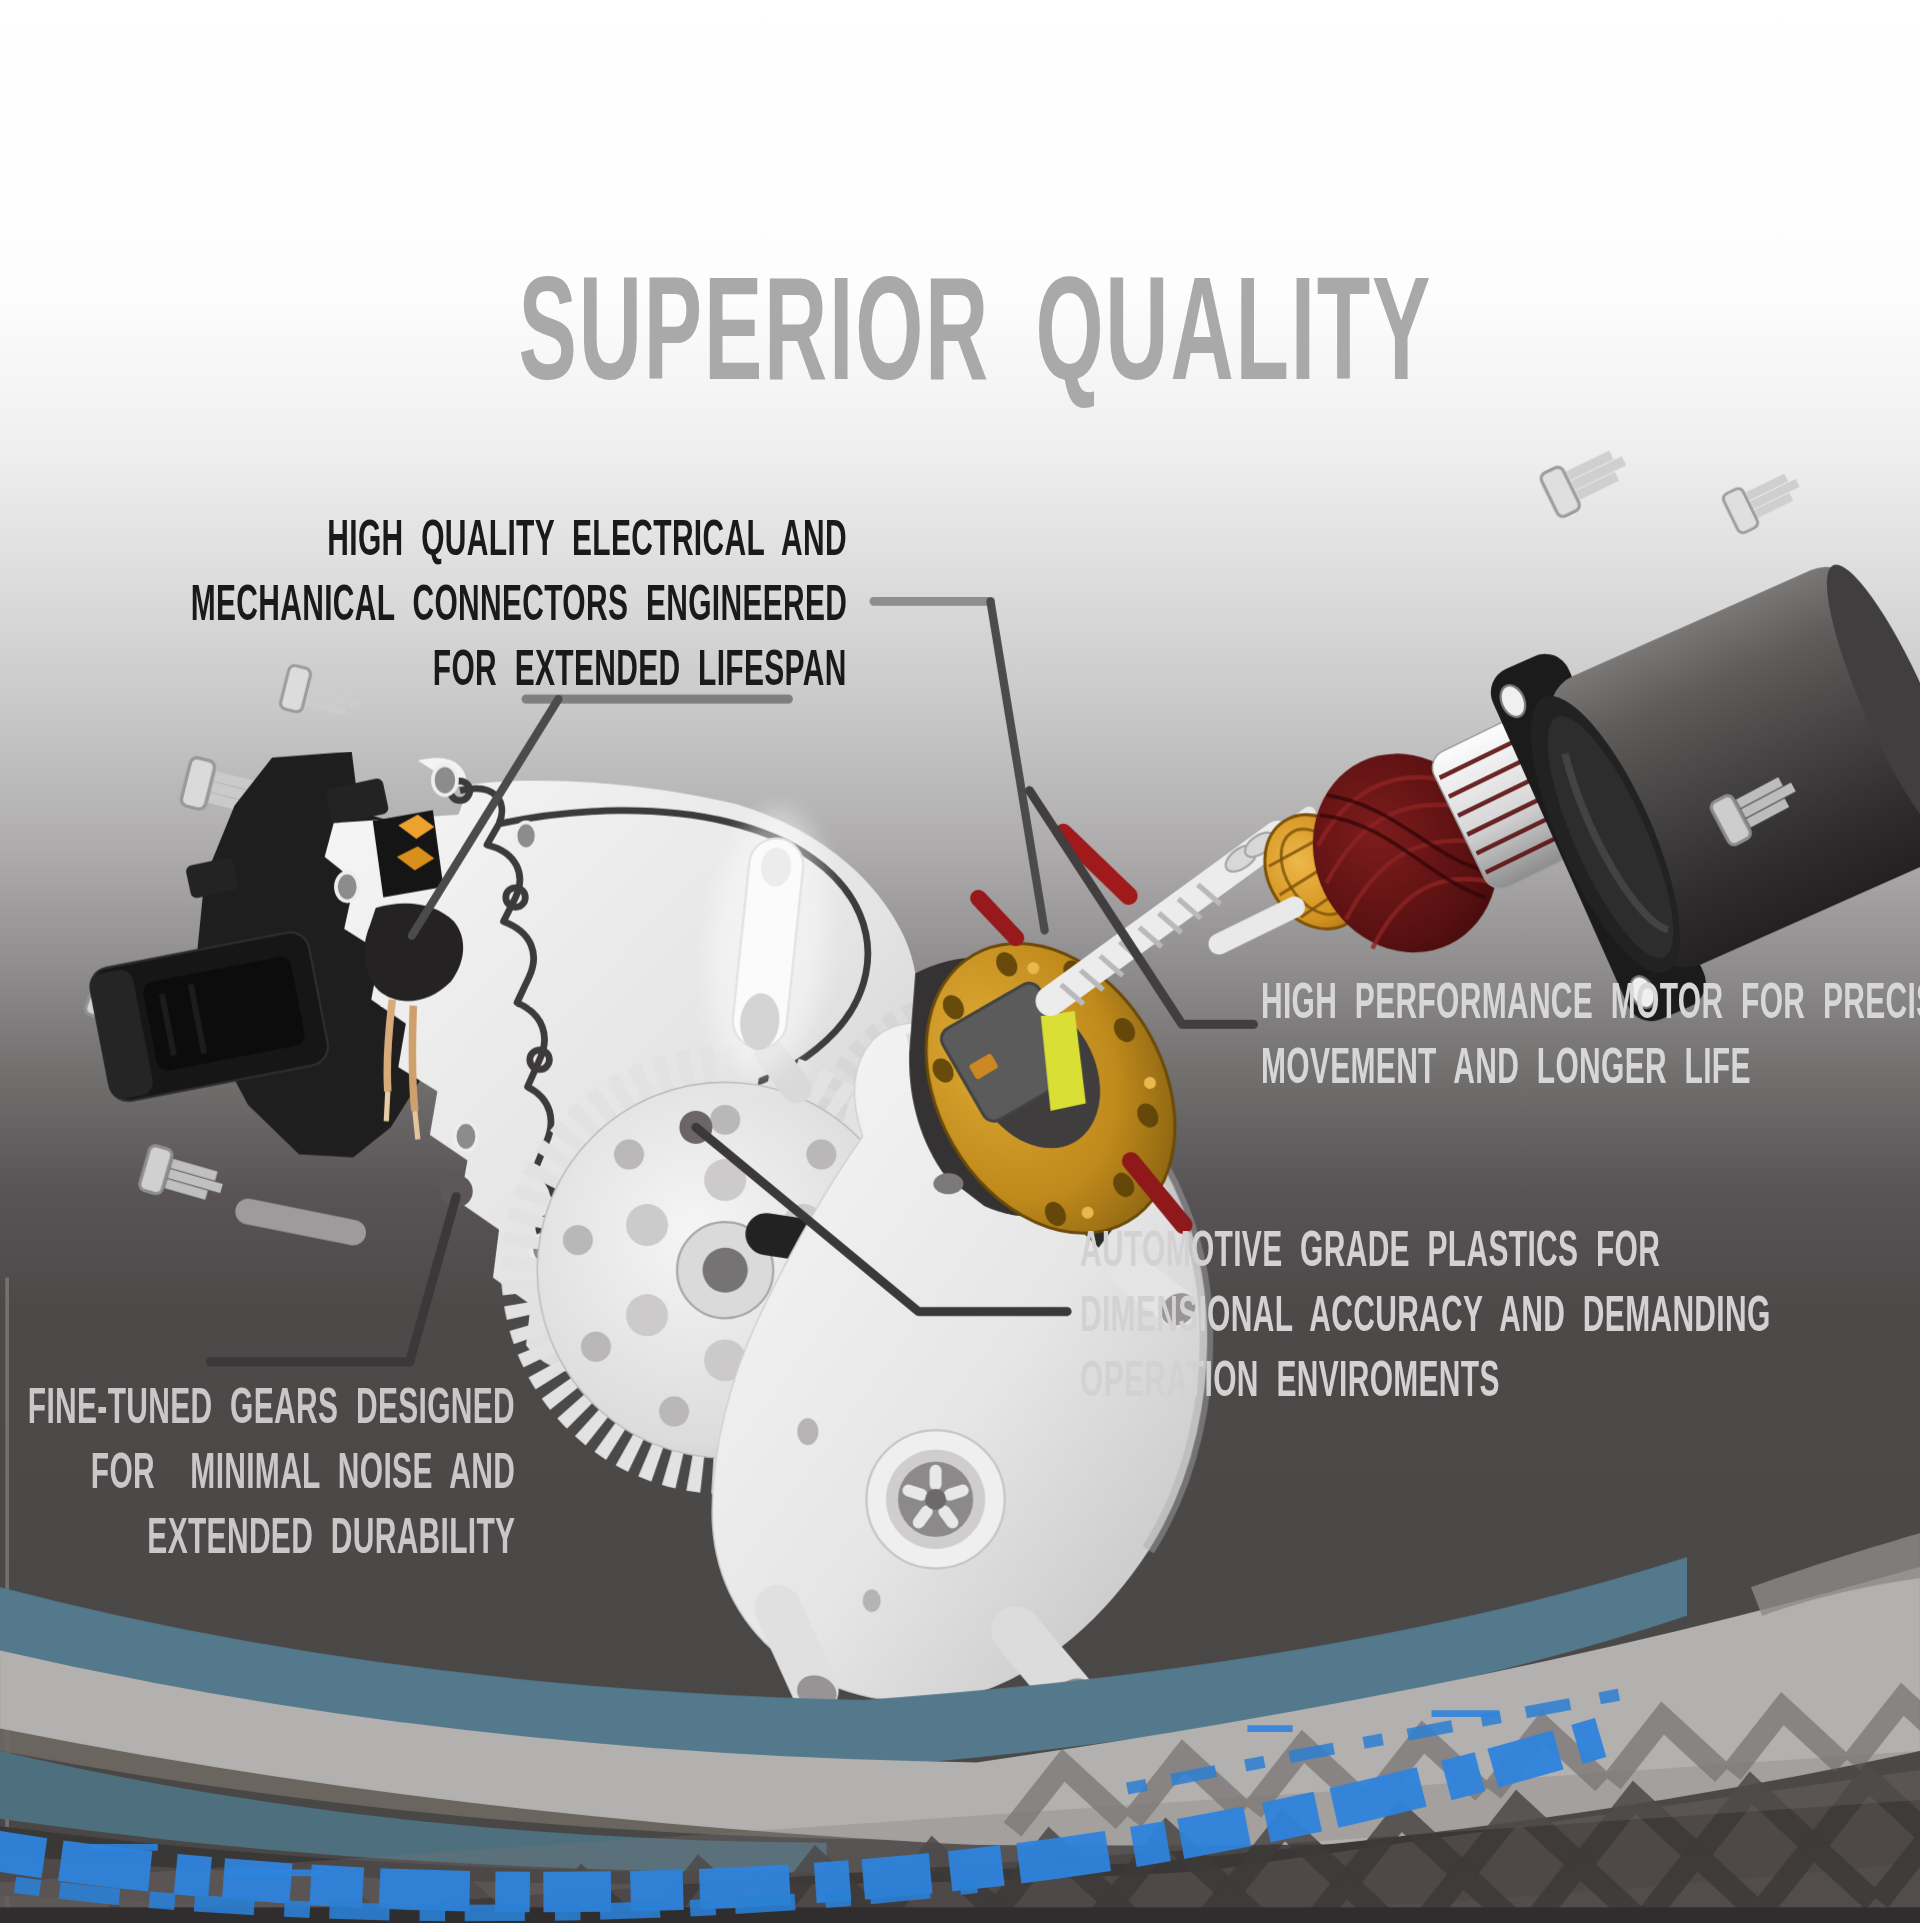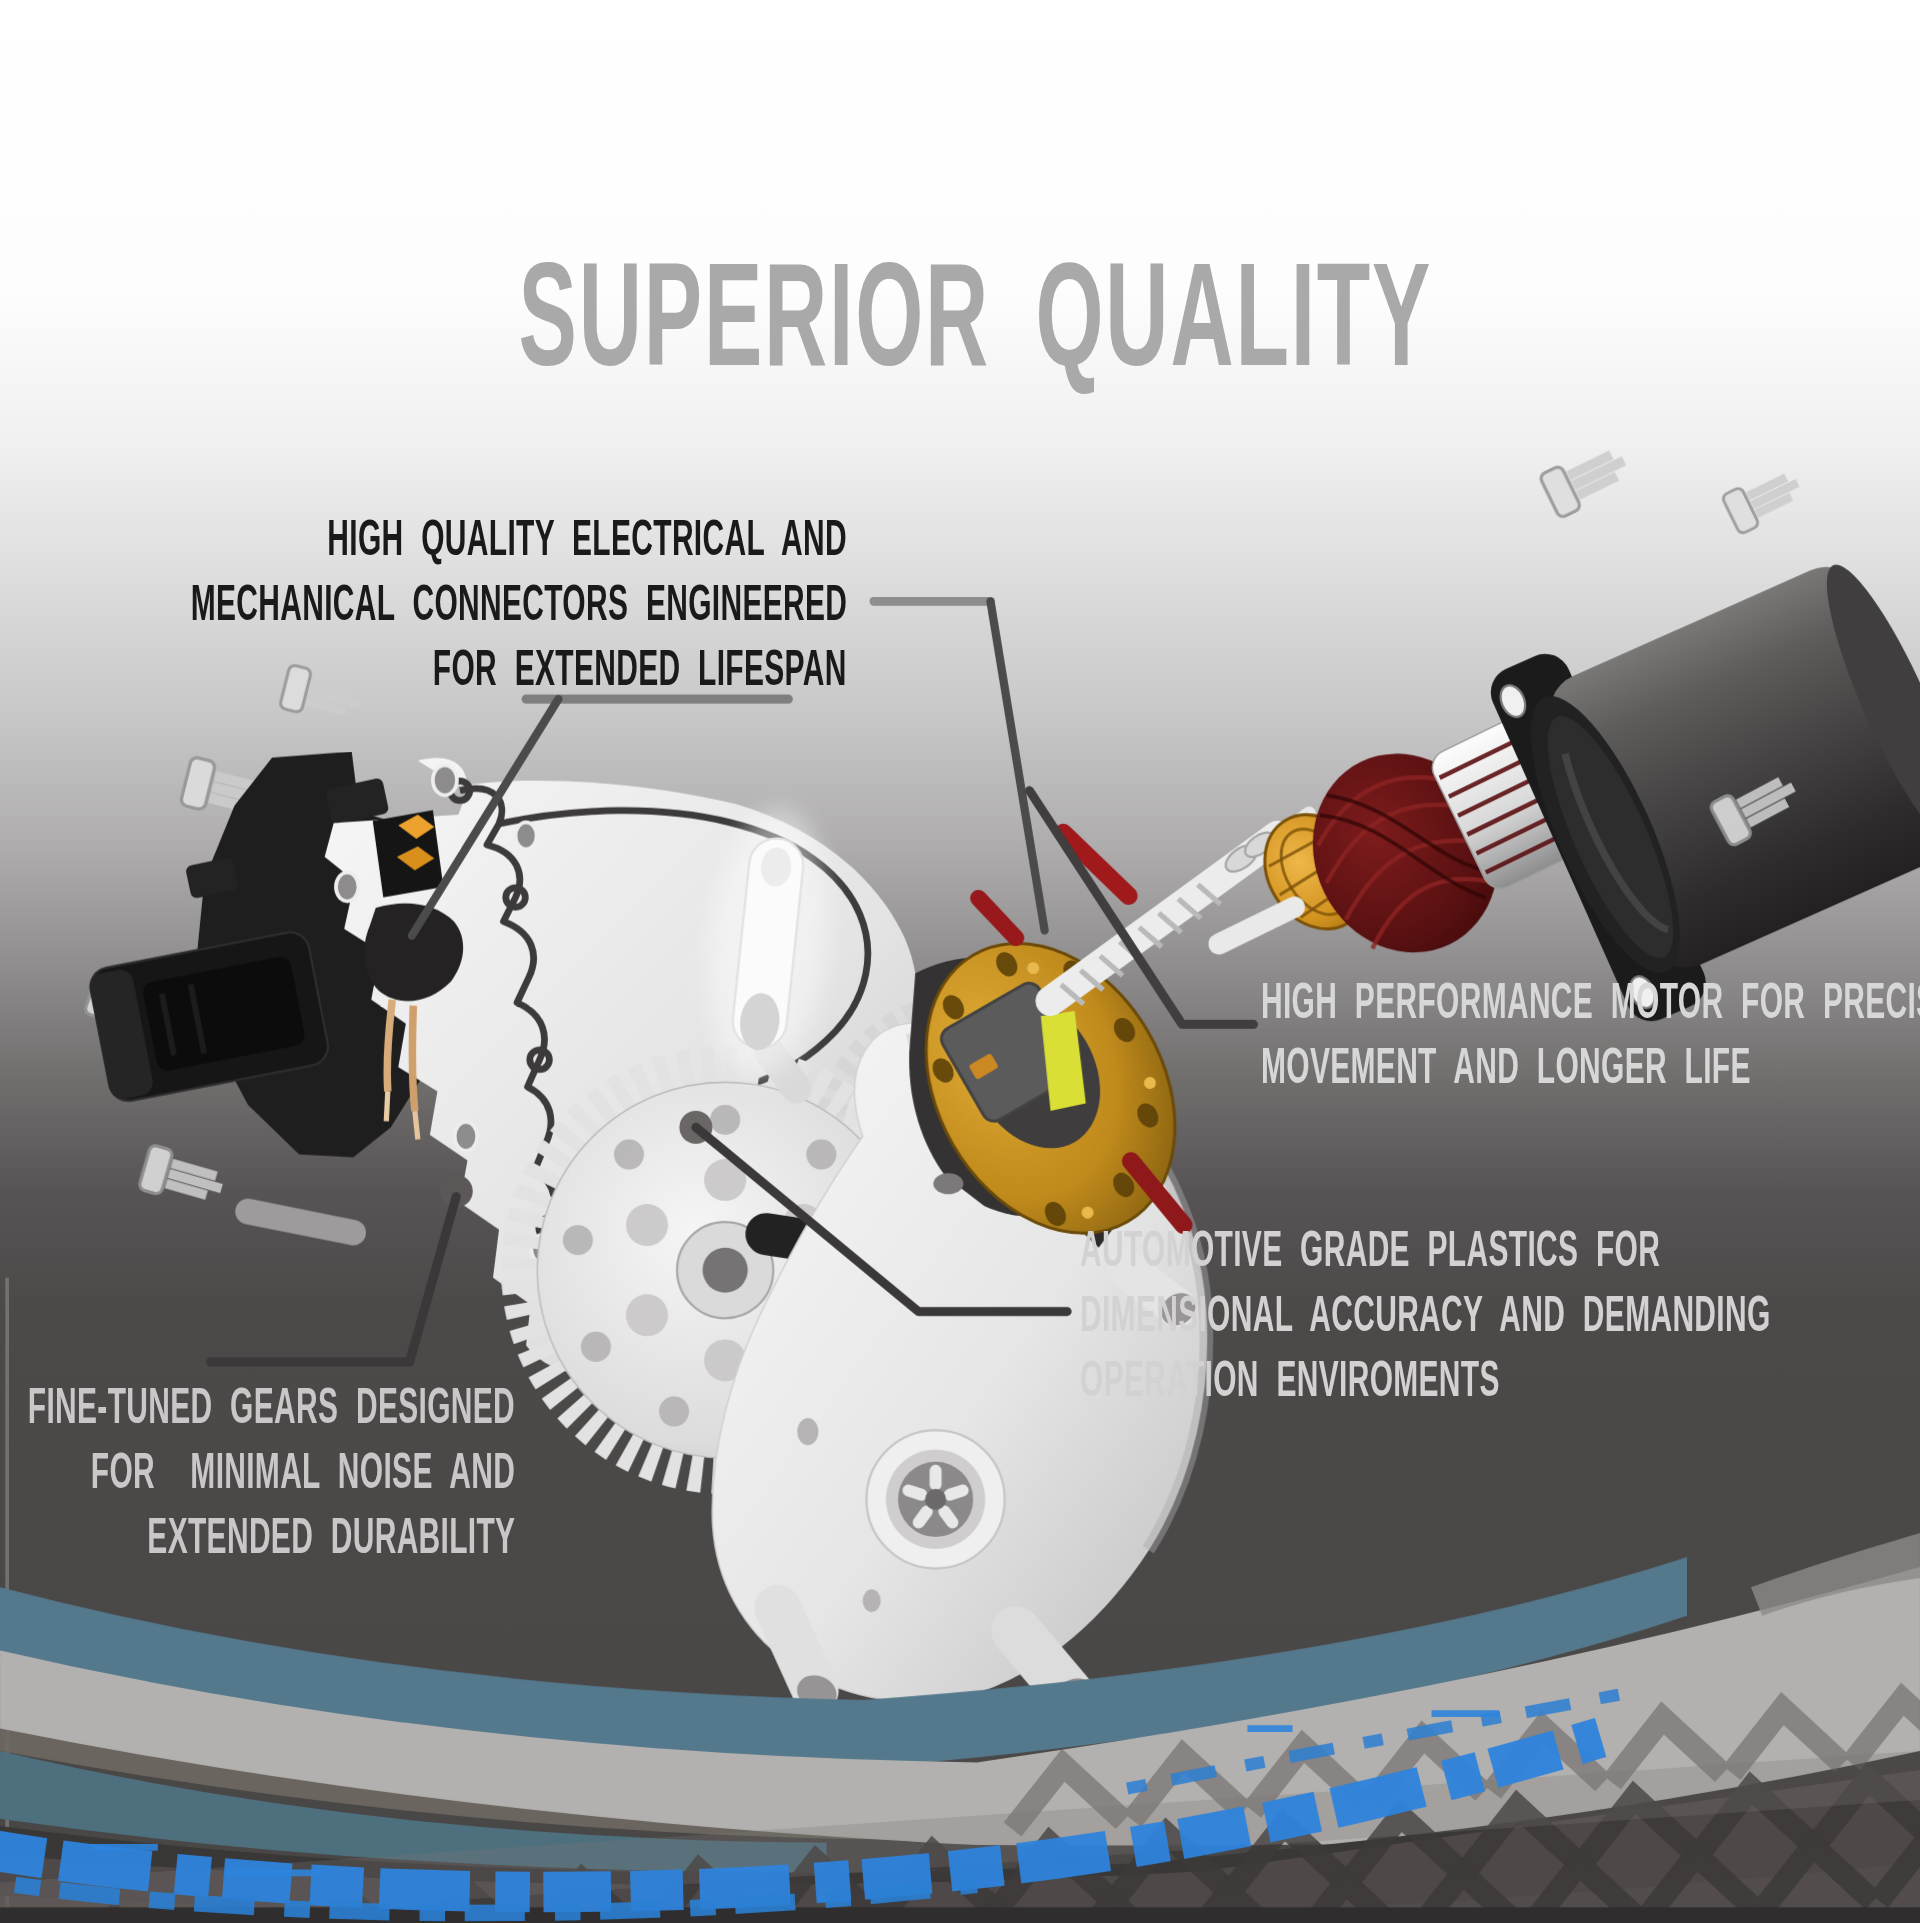--- a/index.html
+++ b/index.html
@@ -1,21 +1,21 @@
 <!DOCTYPE html>
 <html style="font-size:12px"><head>
 <meta charset="utf-8">
 <style>
   html,body{margin:0;padding:0;background:#222;}
   .stage{position:relative;width:1920px;height:1924px;overflow:hidden;background:#fff;
          font-family:"Liberation Sans",sans-serif;}
   .stage svg{position:absolute;left:0;top:0;}
   .txt{position:absolute;font-weight:bold;}
   .cond{display:inline-block;transform:scaleX(0.60);white-space:pre;}
-  .title-wrap{left:0;width:1920px;top:242px;text-align:center;line-height:146px;
+  .title-wrap{left:0;width:1920px;top:256px;text-align:center;line-height:146px;
               font-size:146px;color:#a9a9a9;letter-spacing:0.02em;word-spacing:0.22em;}
   .title-wrap .cond{transform-origin:center center;margin-left:30px;}
   .callout{font-size:50px;letter-spacing:0.01em;word-spacing:0.30em;line-height:65px;}
   .callout .line{white-space:pre;}
   .c-right{text-align:right;}
   .c-right .cond{transform-origin:right center;}
   .c-left{text-align:left;}
   .c-left .cond{transform-origin:left center;}
   .c1{top:506px;right:1073px;color:#1b1a1a;}
   .c2{top:969px;left:1261px;color:#d8d7d7;}

